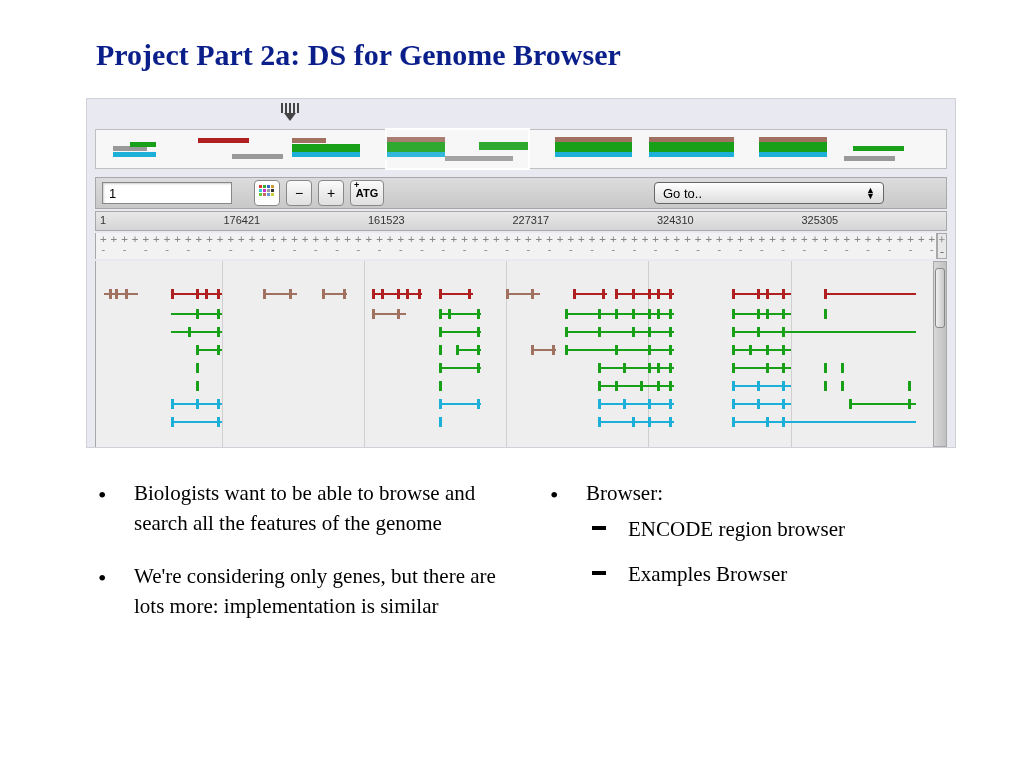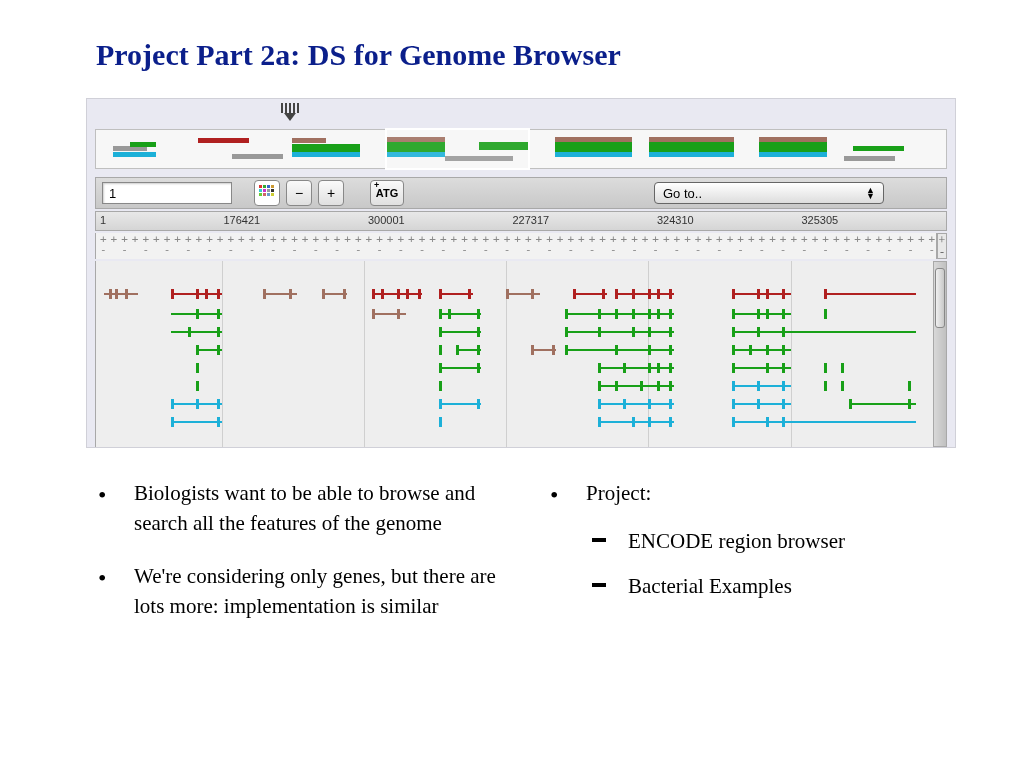--- a/index.html
+++ b/index.html
@@ -92,21 +92,20 @@
     border: 1px solid #888;
     border-radius: 4px;
     display: flex; align-items: center; justify-content: center;
     font-size: 14px;
     font-family: Arial, sans-serif;
     cursor: pointer;
   }
   .tool-atg {
     width: 34px; font-size: 11px; font-weight: bold;
     position: relative;
-    margin-left: 20px;
   }
   .tool-atg::before {
     content: "+";
     position: absolute;
     top: -1px; left: 3px;
     font-size: 9px;
   }
   .goto-select {
     margin-left: auto;
     width: 230px; height: 22px;
@@ -217,21 +216,21 @@
     margin-bottom: 22px;
     line-height: 1.45;
   }
   ul.bullets > li::before {
     content: "•";
     position: absolute;
     left: 2px;
     top: 0;
     font-size: 24px;
   }
-  ul.sub { list-style: none; margin-top: 18px; }
+  ul.sub { list-style: none; margin-top: 6px; }
   ul.sub > li {
     position: relative;
     padding-left: 42px;
     margin-bottom: 14px;
   }
   ul.sub > li::before {
     content: "";
     position: absolute;
     left: 6px; top: 12px;
     width: 14px; height: 4px;
@@ -326,21 +325,21 @@
     <div class="goto-select">
       <span>Go to..</span>
       <span class="goto-arrows">▲<br>▼</span>
     </div>
     <div style="width:50px;"></div>
   </div>
 
   <div class="ruler">
     <span class="ruler-tick" style="left:4px;">1</span>
     <span class="ruler-tick" style="left:15%;">176421</span>
-    <span class="ruler-tick" style="left:32%;">300001</span>
+    <span class="ruler-tick" style="left:32%;">161523</span>
     <span class="ruler-tick" style="left:49%;">227317</span>
     <span class="ruler-tick" style="left:66%;">324310</span>
     <span class="ruler-tick" style="left:83%;">325305</span>
   </div>
 
   <div class="plus-row">+++++++++++++++++++++++++++++++++++++++++++++++++++++++++++++++++++++++++++++++++++++++++++++++++++++++++++++++++++++++++++++++++++++++++++++++++++<br>- - - - - - - - - - - - - - - - - - - - - - - - - - - - - - - - - - - - - - - - - - - - - - - - - - - - - - - - - - - - - - - - - - - - - - - - - - - - -</div>
   <div class="plus-end">+<br>-</div>
 
   <div class="tracks">
     <div class="gridline" style="left:15%;"></div>
@@ -532,21 +531,21 @@
 <div class="content">
   <div class="col">
     <ul class="bullets">
       <li>Biologists want to be able to browse and search all the features of the genome</li>
       <li>We're considering only genes, but there are lots more: implementation is similar</li>
     </ul>
   </div>
   <div class="col">
     <ul class="bullets">
       <li>
-        <span>Project:</span>
+        <span>Browser:</span>
         <ul class="sub">
           <li>ENCODE region browser</li>
-          <li>Bacterial Examples</li>
+          <li>Examples Browser</li>
         </ul>
       </li>
     </ul>
   </div>
 </div>
 
 </body></html>

